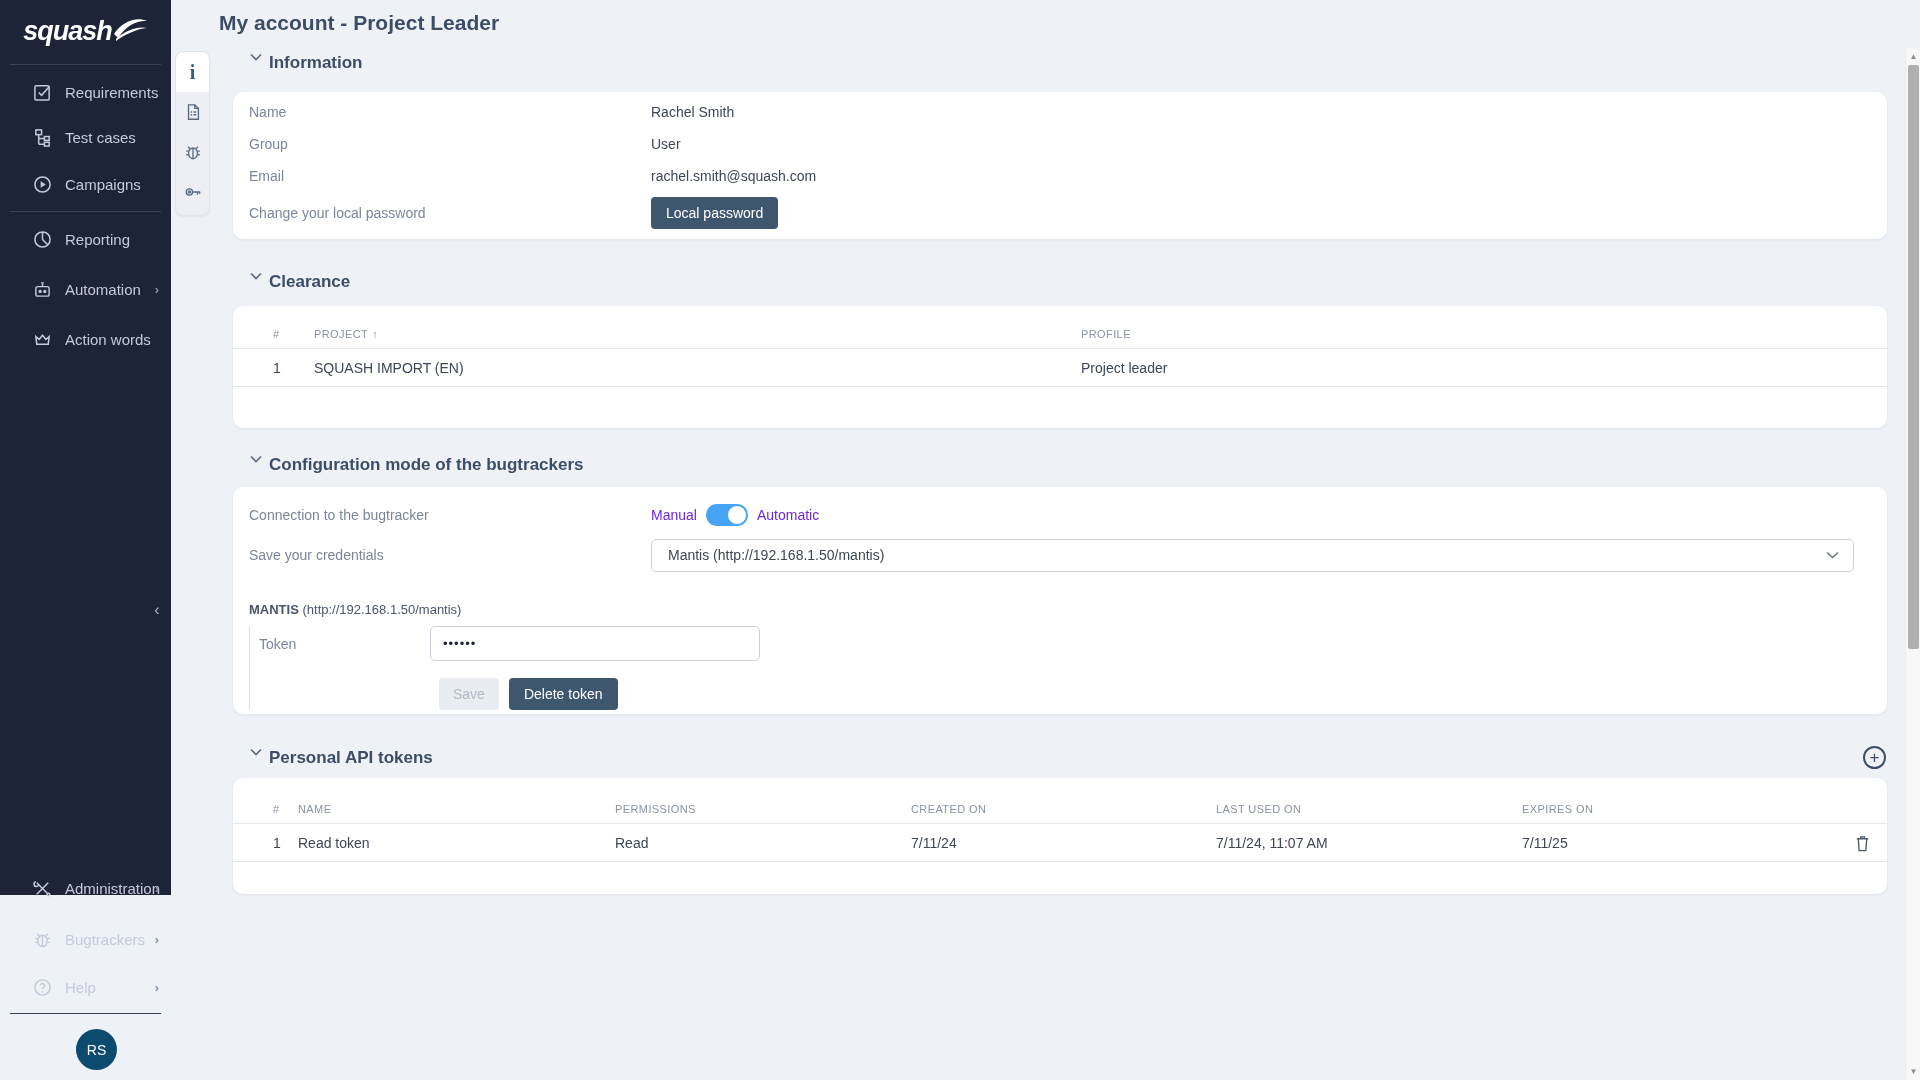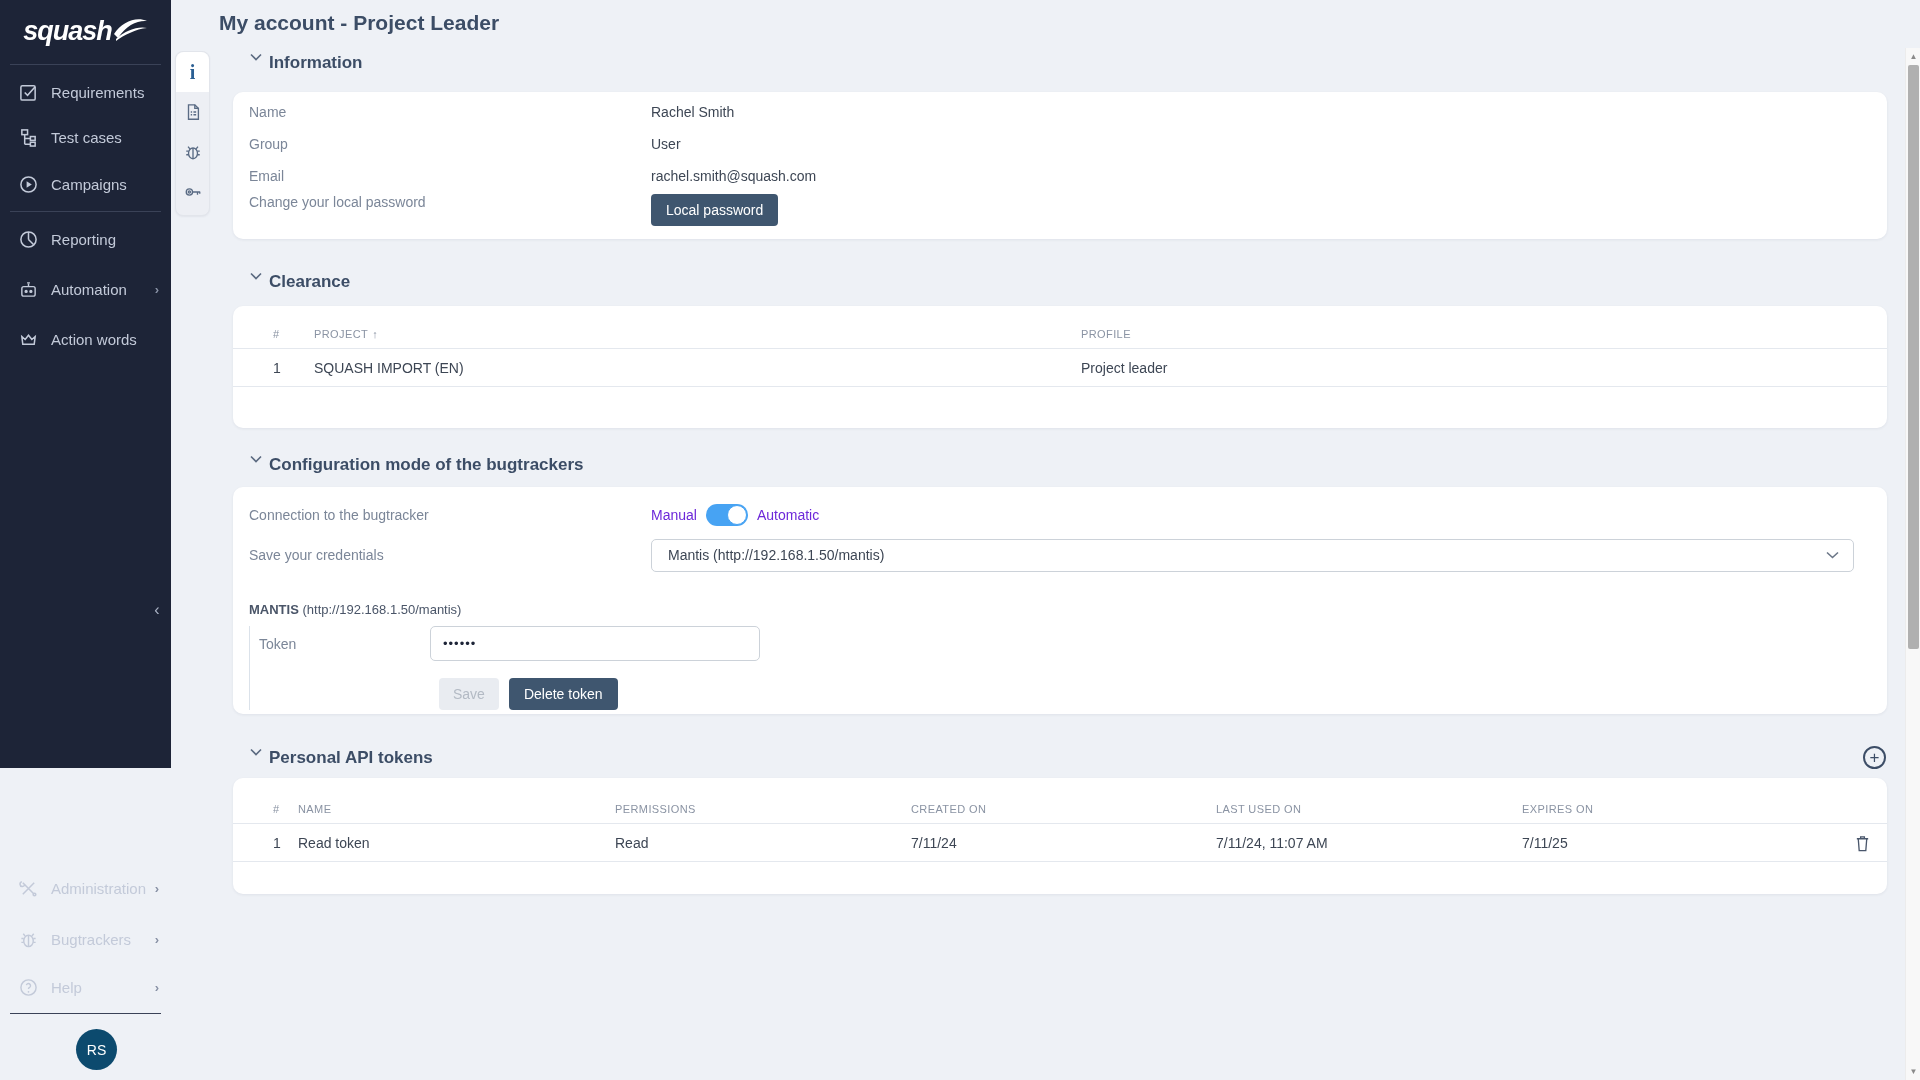--- a/index.html
+++ b/index.html
@@ -1,25 +1,25 @@
 <!DOCTYPE html>
 <html><head>
 <meta charset="utf-8">
 <style>
   * { margin:0; padding:0; box-sizing:border-box; }
   html,body { width:1920px; height:1080px; overflow:hidden; }
   body { font-family:"Liberation Sans", sans-serif; background:#eef1f6; position:relative; color:#3d4654; }
 
   
-  .sidebar { position:absolute; left:0; top:0; width:171px; height:768px; background:#1d2437; z-index:5; }
+  .sidebar { position:absolute; left:0; top:0; width:171px; height:895px; background:#1d2437; z-index:5; }
   .logo { position:absolute; left:0; top:0; width:171px; height:62px; display:flex; align-items:center; justify-content:center; }
   .logo-text { color:#fff; font-size:27px; font-weight:bold; font-style:italic; letter-spacing:-1px; }
   .logo-swoosh { margin-left:2px; margin-top:-4px; }
   .sidebar-divider { position:absolute; left:10px; right:10px; height:1px; background:#3a4257; }
-  .nav-item { position:absolute; left:0; width:171px; height:40px; display:flex; align-items:center; padding-left:18px; color:#c3cad9; font-size:15px; cursor:pointer; }
+  .nav-item { position:absolute; left:0; width:171px; height:40px; display:flex; align-items:center; padding-left:32px; color:#c3cad9; font-size:15px; cursor:pointer; }
   .nav-item .nav-icon { width:20px; height:20px; margin-right:13px; display:flex; align-items:center; justify-content:center; flex:0 0 20px; }
   .nav-item .chev { position:absolute; right:12px; font-size:13px; color:#8891a5; font-weight:bold; }
   .collapse-handle { position:absolute; left:145px; top:596px; width:24px; height:28px; color:#aab2c4; font-size:16px; display:flex; align-items:center; justify-content:center; cursor:pointer; }
   .avatar { position:absolute; left:76px; top:1029px; width:41px; height:41px; border-radius:50%; background:#0c4a6e; color:#fff; font-size:14px; display:flex; align-items:center; justify-content:center; cursor:pointer; }
 
   
   .tabstrip { position:absolute; left:175px; top:51px; width:35px; height:165px; background:#edeff4; border:1px solid #e2e5eb; border-radius:8px; box-shadow:0 1px 2px rgba(30,40,70,.06); z-index:4; }
   .tab { width:33px; height:40px; display:flex; align-items:center; justify-content:center; color:#5a6b84; cursor:pointer; }
   .tab.active { background:#fff; border-radius:8px 8px 0 0; color:#2b5f93; }
   .tab .info-glyph { font-family:"Liberation Serif", serif; font-weight:bold; font-size:20px; }
@@ -30,21 +30,21 @@
   .section-header .chevron-down { color:#5b6a80; display:flex; }
   .section-header .section-title { font-size:17px; font-weight:bold; }
   .card { position:absolute; left:233px; width:1654px; background:#fff; border-radius:10px; box-shadow:0 1px 3px rgba(30,40,70,.07); }
 
   
   #info-card { top:92px; height:147px; padding:4px 16px 0 16px; }
   .kv-row { height:32px; display:flex; align-items:center; }
   .kv-label { width:402px; color:#7b8698; font-size:14px; flex:0 0 402px; }
   .kv-value { color:#3d4654; font-size:14px; }
   .btn-slate { background:#3f566f; color:#fff; font-size:14px; border:none; border-radius:4px; height:32px; padding:0 15px; cursor:pointer; }
-  .btn-row { height:37px; display:flex; align-items:flex-start; margin-top:2px; }
+  .btn-row { height:37px; display:flex; align-items:center; margin-top:2px; }
 
   
   .tbl-header { display:flex; align-items:center; color:#8a93a3; font-size:11px; letter-spacing:.4px; height:28px; }
   .tbl-row { display:flex; align-items:center; font-size:14px; color:#3d4654; height:37px; }
   .tbl-divider { height:1px; background:#e4e8ee; }
   .c-num { flex:0 0 25px; padding-left:0; }
   .pad40 { padding-left:40px; padding-right:16px; }
   .sort-arrow { margin-left:4px; font-size:11px; }
 
   #clearance-card { top:306px; height:122px; padding-top:14px; }

